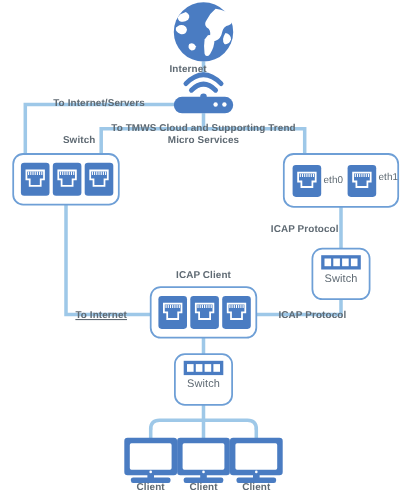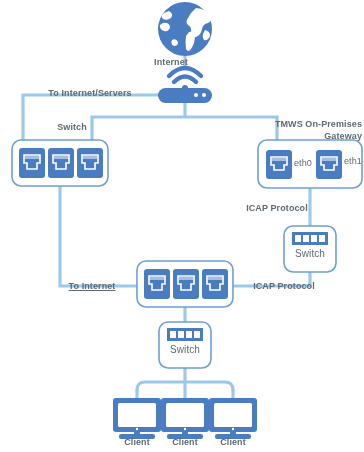--- a/index.html
+++ b/index.html
@@ -263,31 +263,32 @@
     </g>
   </svg>
 
   <div class="lbl center" style="left:131px; top:43px; width:80px;margin-top:14px;">Internet</div>
 
 
   <div class="lbl center" style="left:42px; top:122px; width:60px;">Switch</div>
 
   <div class="lbl center" style="left:30px; top:88px; width:120px;">To Internet/Servers</div>
 
-
-  <div class="lbl right wrap" style="left:246px; top:118px; width:116px; line-height:12px;">TMWS On-Premises Gateway</div>
+  <div class="lbl center wrap" style="left:96px; top:111px; width:178px;">To TMWS Cloud and Supporting Trend Micro Services</div>
+
 
   <div class="lbl" style="left:294px; top:158px; font-weight:normal; color:#5f6a73;">eth0</div>
 
   <div class="lbl" style="left:344px; top:156px; font-weight:normal; color:#5f6a73;">eth1</div>
 
   <div class="lbl center" style="left:232px; top:203px; width:90px;">ICAP Protocol</div>
 
   <div class="lbl center" style="left:280px; top:248px; width:60px; font-weight:normal; font-size:10px;">Switch</div>
 
+  <div class="lbl center" style="left:145px; top:245px; width:80px;">ICAP Client</div>
 
   <div class="lbl center" style="left:52px; top:281px; width:80px;text-decoration:underline;">To Internet</div>
 
   <div class="lbl center" style="left:239px; top:281px; width:90px;">ICAP Protocol</div>
 
   <div class="lbl center" style="left:155px; top:344px; width:60px; font-weight:normal; font-size:10px;">Switch</div>
 
   <div class="lbl center" style="left:107px; top:437px; width:60px;">Client</div>
 
   <div class="lbl center" style="left:155px; top:437px; width:60px;">Client</div>

